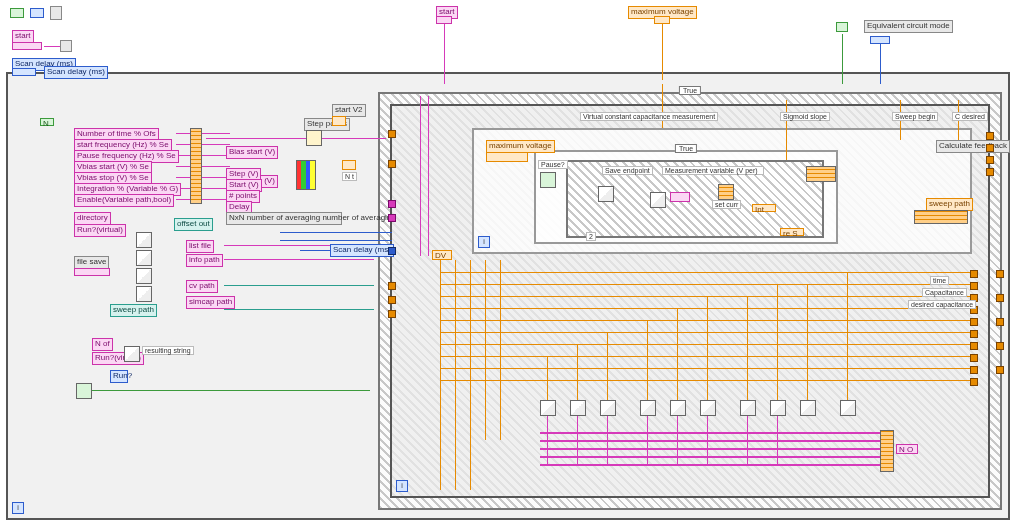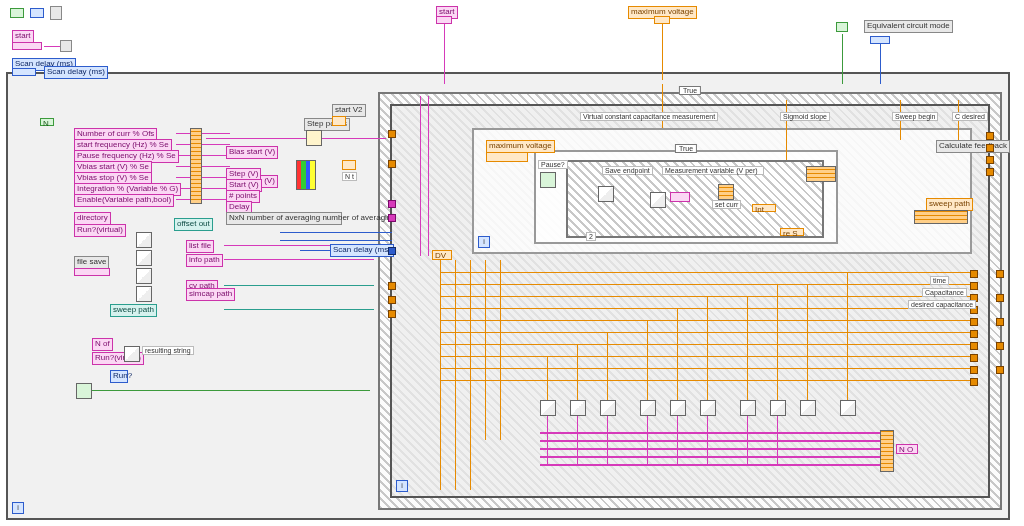--- a/index.html
+++ b/index.html
@@ -153,21 +153,21 @@
   <div class="wire v orange" style="left:662px; top:24px; height:56px;"></div>
 
   <div class="node green" style="left:836px; top:22px; width:12px; height:10px;"></div>
   <div class="node gray" style="left:864px; top:20px;">Equivalent circuit mode</div>
   <div class="wire v green" style="left:842px; top:34px; height:50px;"></div>
   <div class="node blue" style="left:870px; top:36px; width:20px; height:8px;"></div>
   <div class="wire v blue" style="left:880px; top:44px; height:40px;"></div>
 
   <div class="node green" style="left:40px; top:118px; width:14px; height:8px;">N</div>
 
-  <div class="node pink" style="left:74px; top:128px;">Number of curr  % Ofs</div>
+  <div class="node pink" style="left:74px; top:128px;">Number of time  % Ofs</div>
   <div class="node pink" style="left:74px; top:139px;">start frequency (Hz)  % Se</div>
   <div class="node pink" style="left:74px; top:150px;">Pause frequency (Hz)  % Se</div>
   <div class="node pink" style="left:74px; top:161px;">Vbias start (V)  % Se</div>
   <div class="node pink" style="left:74px; top:172px;">Vbias stop (V)  % Se</div>
   <div class="node pink" style="left:74px; top:183px;">Integration  % (Variable  % G)</div>
   <div class="node pink" style="left:74px; top:194px;">Enable(Variable path,bool)</div>
 
   <div class="wire h pink" style="left:176px; top:133px; width:54px;"></div>
   <div class="wire h pink" style="left:176px; top:144px; width:54px;"></div>
   <div class="wire h pink" style="left:176px; top:155px; width:54px;"></div>
@@ -206,21 +206,21 @@
   <div class="vi" style="left:136px; top:232px;"></div>
   <div class="vi" style="left:136px; top:250px;"></div>
   <div class="vi" style="left:136px; top:268px;"></div>
   <div class="vi" style="left:136px; top:286px;"></div>
 
   <div class="node teal" style="left:174px; top:218px;">offset out</div>
 
   <div class="node pink" style="left:186px; top:240px;">list file</div>
   <div class="node pink" style="left:186px; top:254px;">info path</div>
   <div class="node pink" style="left:186px; top:280px;">cv path</div>
-  <div class="node pink" style="left:186px; top:288px;">simcap path</div>
+  <div class="node pink" style="left:186px; top:296px;">simcap path</div>
   <div class="node teal" style="left:110px; top:304px;">sweep path</div>
 
   <div class="wire h pink" style="left:224px; top:245px; width:150px;"></div>
   <div class="wire h pink" style="left:224px; top:259px; width:150px;"></div>
   <div class="wire h teal" style="left:224px; top:285px; width:150px;"></div>
   <div class="wire h teal" style="left:224px; top:309px; width:150px;"></div>
 
   <div class="node pink" style="left:92px; top:338px;">N of</div>
   <div class="node pink" style="left:92px; top:352px;">Run?(virtual)</div>
   <div class="vi" style="left:124px; top:346px;"></div>

